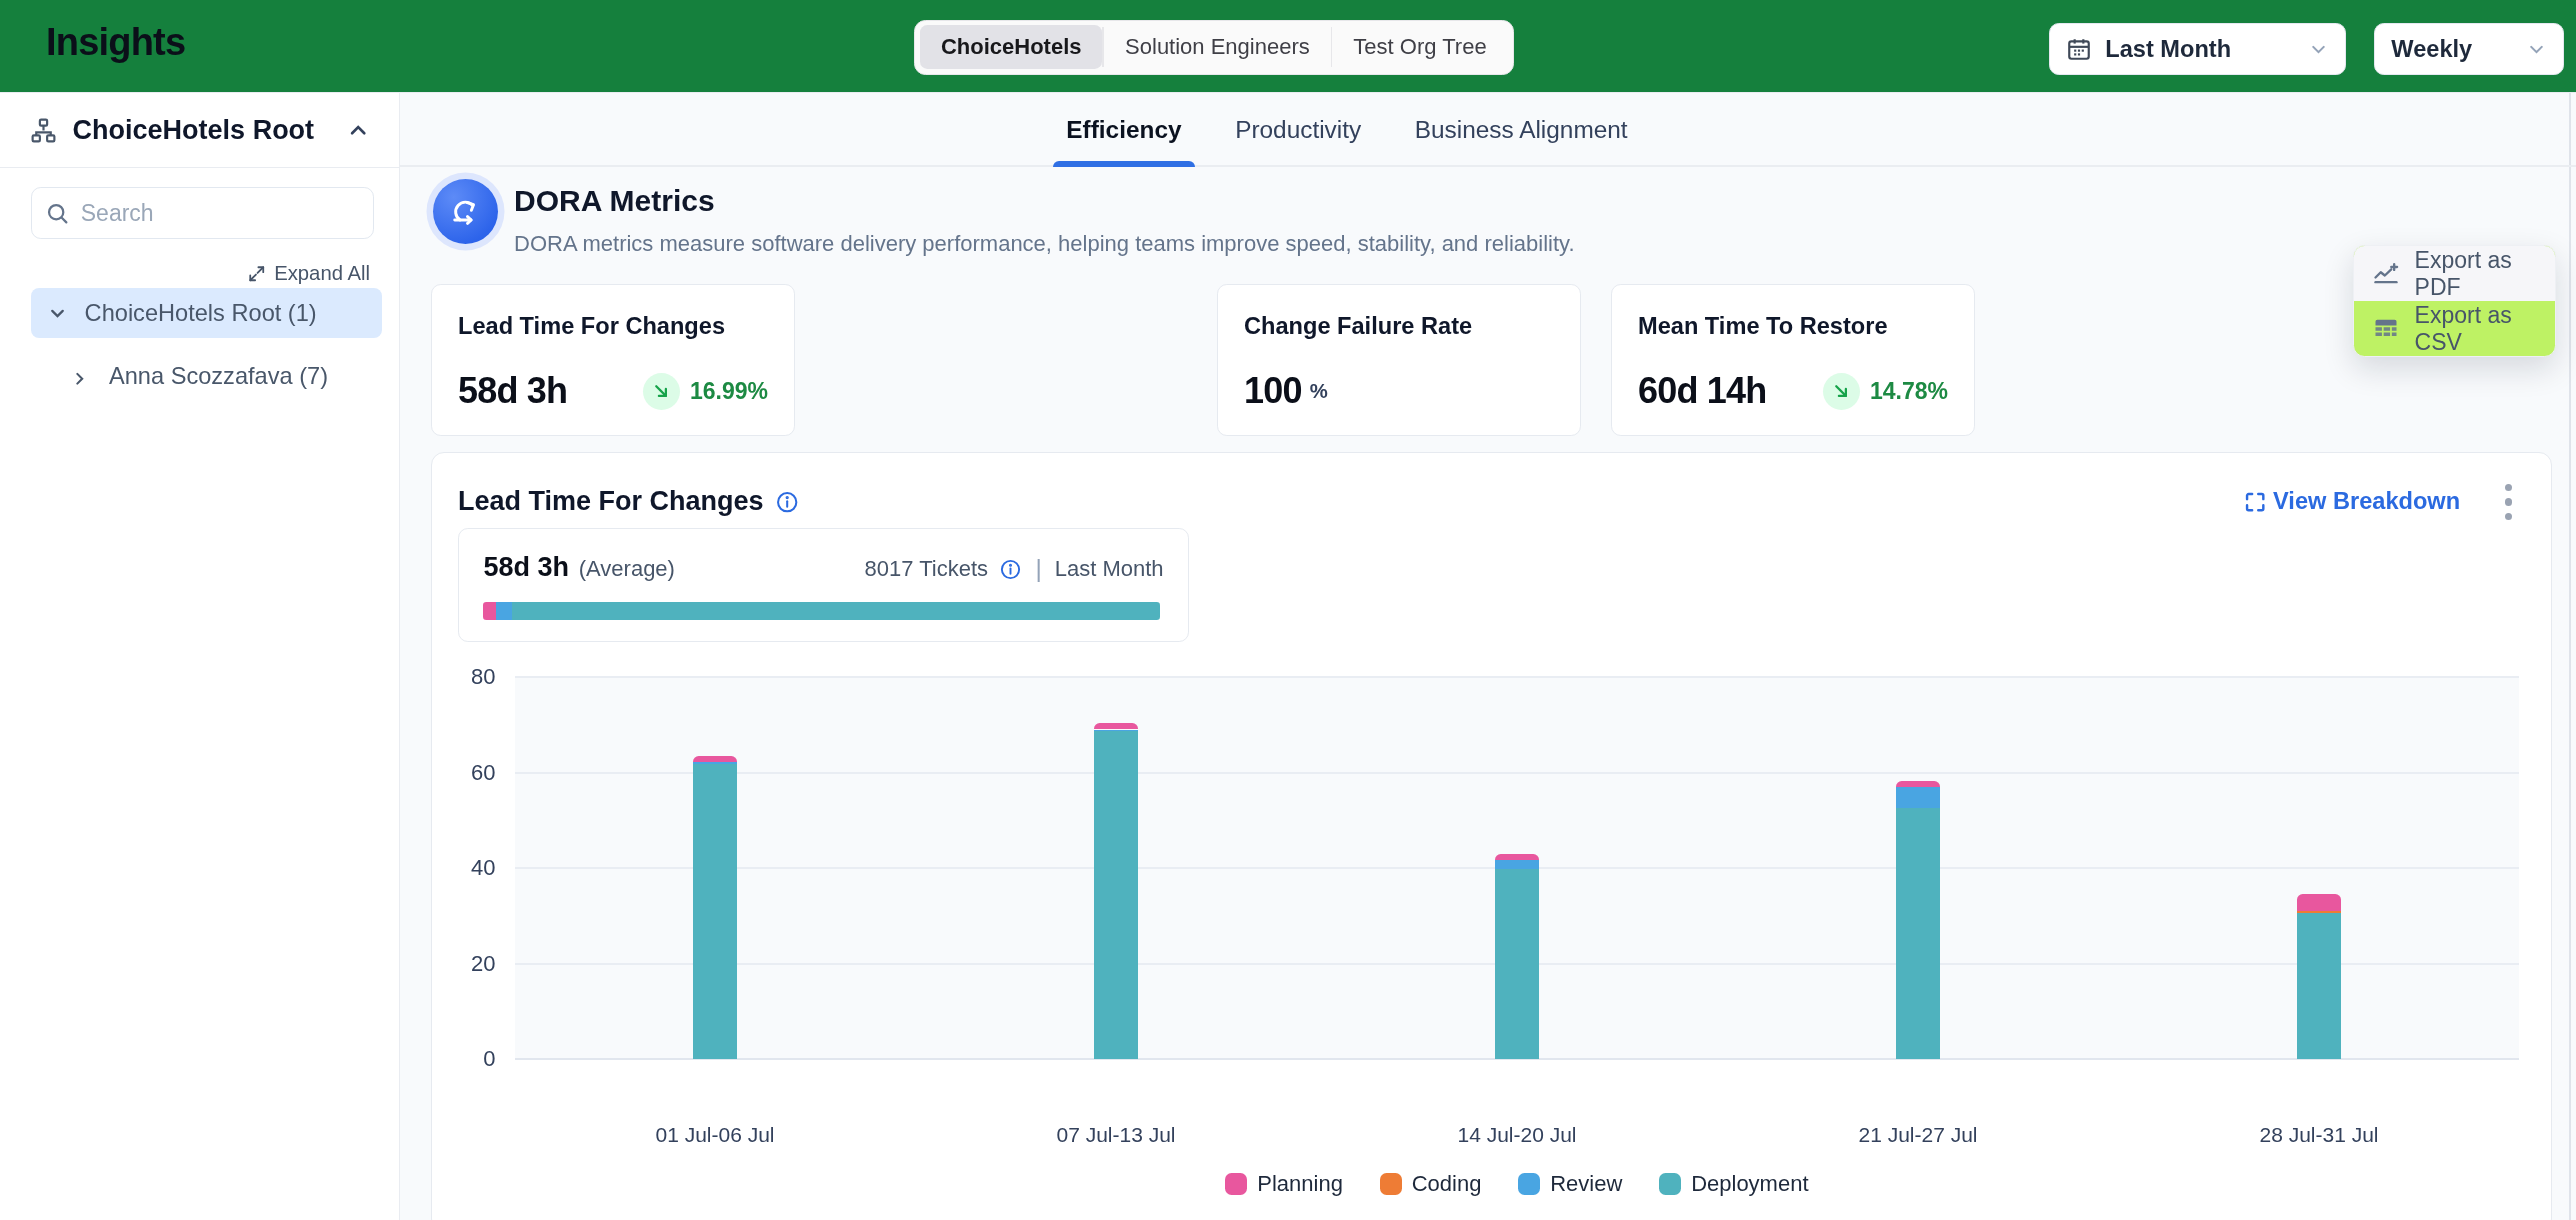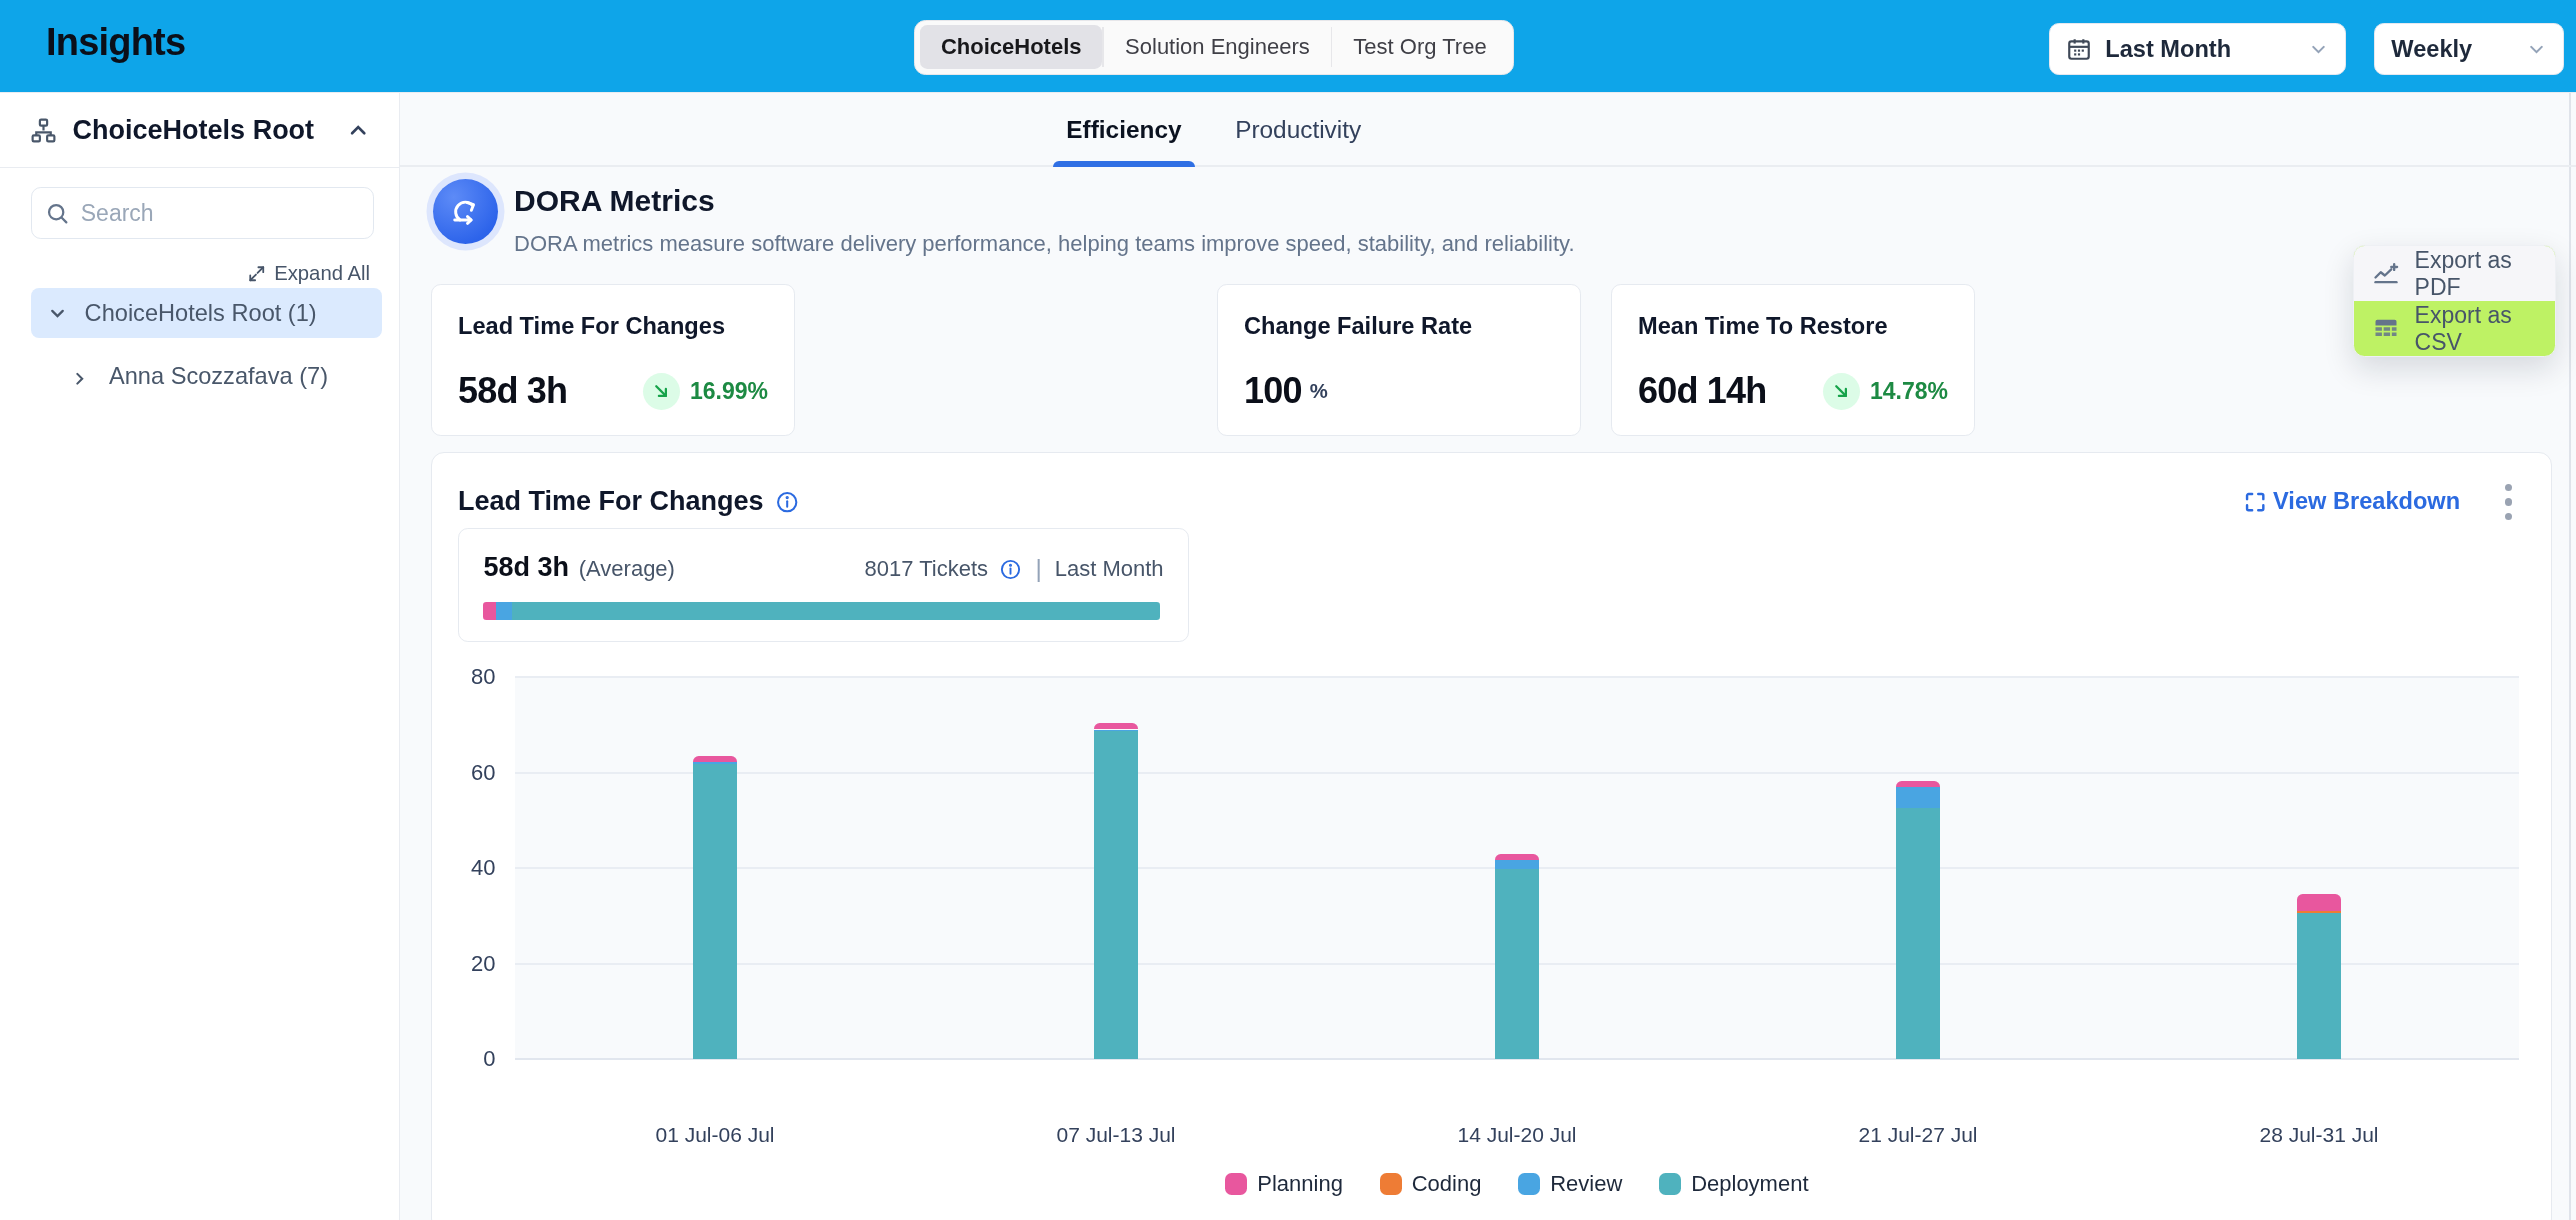--- a/index.html
+++ b/index.html
@@ -1,20 +1,20 @@
 <!DOCTYPE html>
 <html style="font-size:13px"><head>
 <meta charset="utf-8">
 <style>
   * { margin:0; padding:0; box-sizing:border-box; }
   html,body { width:2576px; height:1221px; font-family:"Liberation Sans", sans-serif; background:#ffffff; }
   #app { position:relative; width:2576px; height:1221px; overflow:hidden; background:#ffffff; }
 
   
-  .header { position:absolute; left:0; top:0; width:2576px; height:93px; background:#0ea5e9; border-bottom:1.6px solid #e9ecf1; z-index:5; }
+  .header { position:absolute; left:0; top:0; width:2576px; height:93px; background:#15803d; border-bottom:1.6px solid #e9ecf1; z-index:5; }
   .app-title { position:absolute; left:46px; top:21px; font-size:38px; font-weight:700; color:#0b0f19; letter-spacing:-0.8px; }
   .seg-control { position:absolute; left:914px; top:19.5px; height:55px; display:flex; align-items:stretch; background:#fafafa; border:1.6px solid #e7e7ea; border-radius:11.4px; padding:4.9px; }
   .seg-item { display:flex; align-items:center; padding:0 21px; font-size:22px; color:#3f3f46; cursor:pointer; border-radius:7.3px; position:relative; white-space:nowrap; }
   .seg-item.active { background:#e2e2e7; color:#18181b; font-weight:700; }
   .seg-sep { width:1.6px; background:#e7e7ea; margin:1.6px 0; }
   .hdr-select { position:absolute; top:23px; height:52px; background:#fff; border:1.6px solid #e4e8f0; border-radius:9.8px; display:flex; align-items:center; padding:0 16.3px; gap:13px; cursor:pointer; }
   .hdr-select .lbl { font-size:23.6px; color:#1e293b; font-weight:600; }
   .hdr-select .spacer { flex:1; }
   .chev { width:21px; height:21px; color:#94a3b8; flex:0 0 auto; }
 
@@ -213,20 +213,23 @@
   <div class="main-bg"></div>
   <div class="right-edge"></div>
   <div class="tabs-line"></div>
 
   <div class="tabs">
     <div class="tab active">
         <span>Efficiency</span>
       </div>
     <div class="tab">
         <span>Productivity</span>
+      </div>
+    <div class="tab">
+        <span>Business Alignment</span>
       </div>
   </div>
 
   <div class="dora-icon">
     <svg width="37" height="37" viewBox="0 0 24 24" fill="none" stroke="#ffffff" stroke-width="1.9" stroke-linecap="round" stroke-linejoin="round">
       <path d="M8.5 17.5a6.3 6.3 0 1 1 8.2-9.4"></path>
       <polyline points="13.2 6.2 17.2 7.6 15.8 11.2"></polyline>
       <path d="M5 17.5h10.5"></path>
       <polyline points="13.3 15.3 15.7 17.5 13.3 19.7"></polyline>
     </svg>

